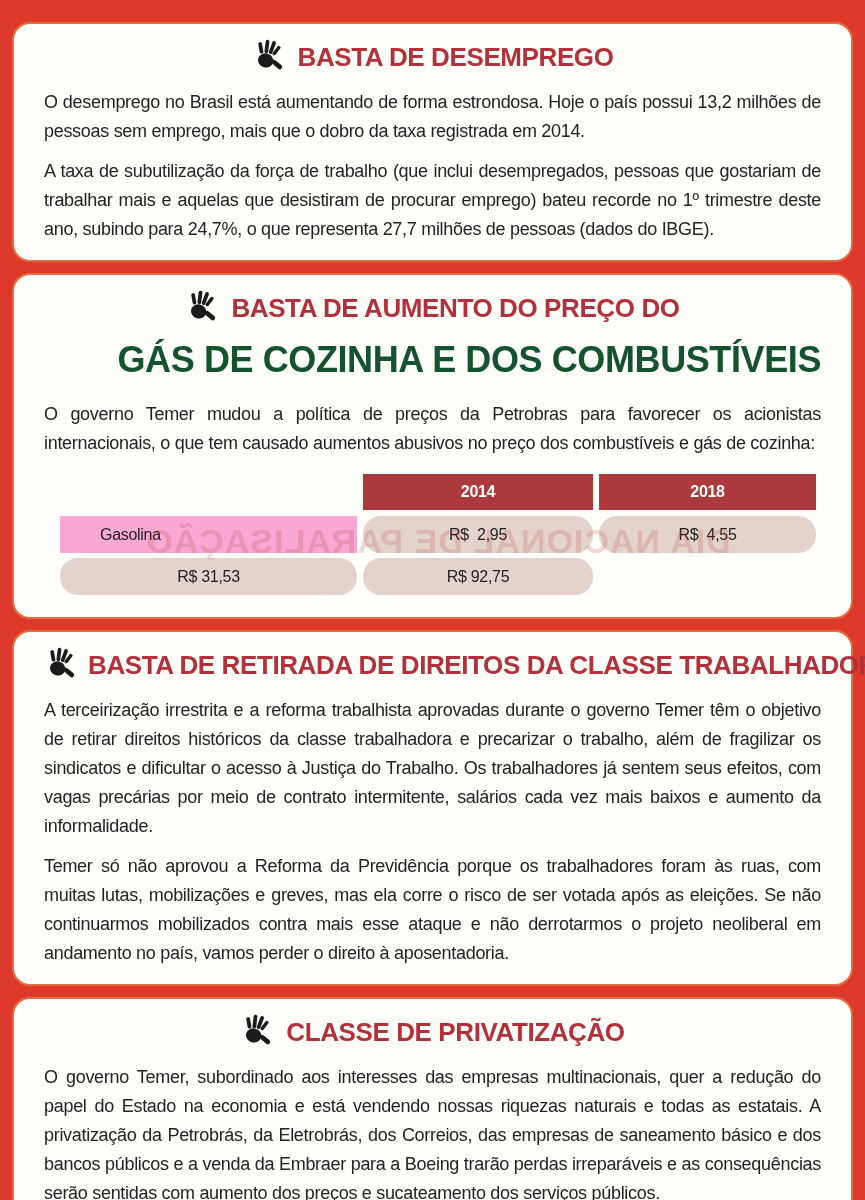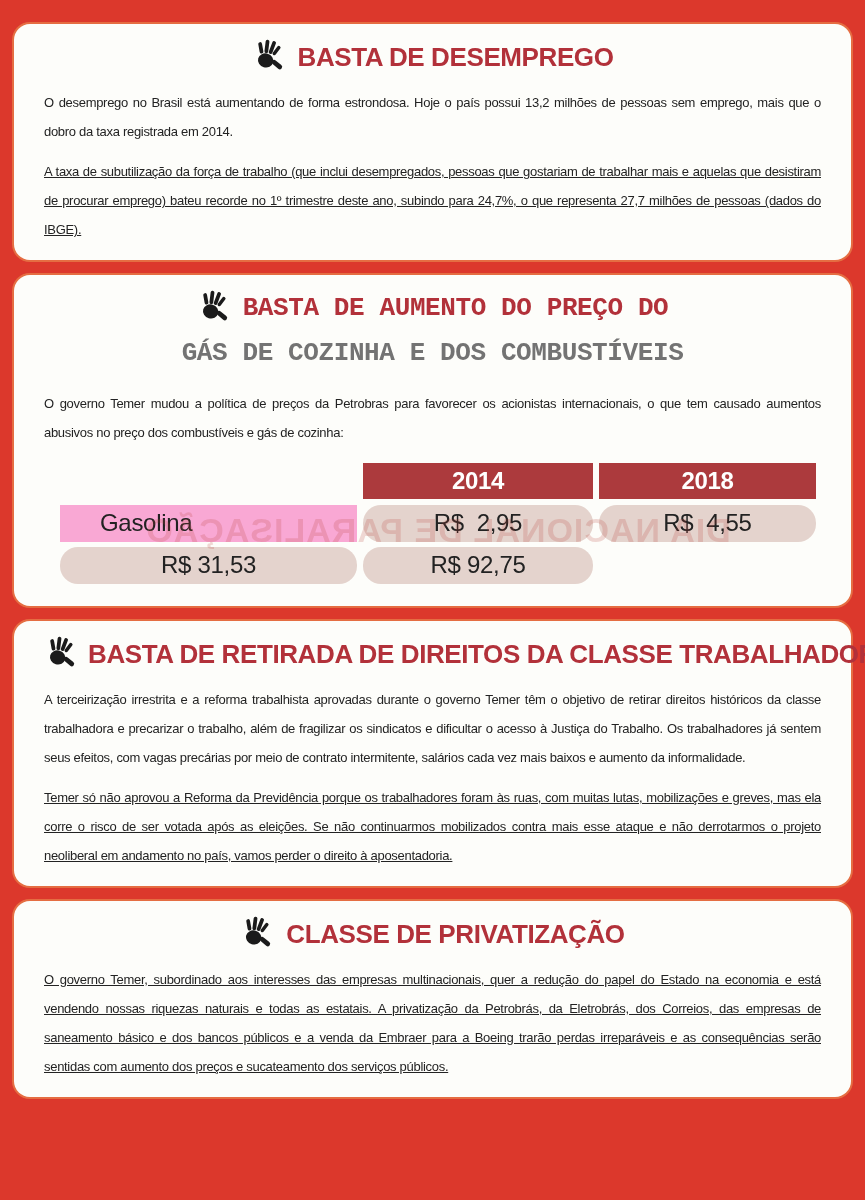--- a/index.html
+++ b/index.html
@@ -45,56 +45,56 @@
   .headline {
     color: #b2313a;
     font-weight: bold;
     font-size: 26px;
     letter-spacing: -0.4px;
     line-height: 1.15;
     white-space: nowrap;
   }
   .headline-line2 {
     display: block;
-    text-align: center;
-    color: #737373;
-    font-weight: bold;
-    font-size: 26px;
+    text-align: right;
+    color: #14532d;
+    font-weight: bold;
+    font-size: 36px;
     letter-spacing: -0.4px;
     line-height: 1.15;
     margin: 2px 0 8px;
   }
-  .two-line-head { margin-bottom: 20px; font-family: Liberation Mono, monospace; }
+  .two-line-head { margin-bottom: 20px; }
 
   p.body-text {
-    font-size: 13px;
+    font-size: 18px;
     line-height: 29px;
     color: #232323;
     letter-spacing: -0.3px;
     text-align: justify;
     margin: 0 0 11px;
   }
-  p.body-text:last-child { margin-bottom: 4px; text-decoration: underline; }
+  p.body-text:last-child { margin-bottom: 4px; }
 
   
   .price-table {
     position: relative;
     margin: 16px 0 10px 16px;
     width: 756px;
     display: grid;
     grid-template-columns: 297px 230px 217px;
     grid-auto-rows: auto;
     column-gap: 6px;
     row-gap: 5px;
   }
   .pt-cell {
     height: 37px;
     display: flex;
     align-items: center;
-    font-size: 24px;
+    font-size: 16px;
     letter-spacing: -0.3px;
   }
   .pt-head-spacer { background: transparent; }
   .pt-year {
     background: #ac3a3d;
     color: #ffffff;
     font-weight: bold;
     justify-content: center;
     height: 36px;
   }

